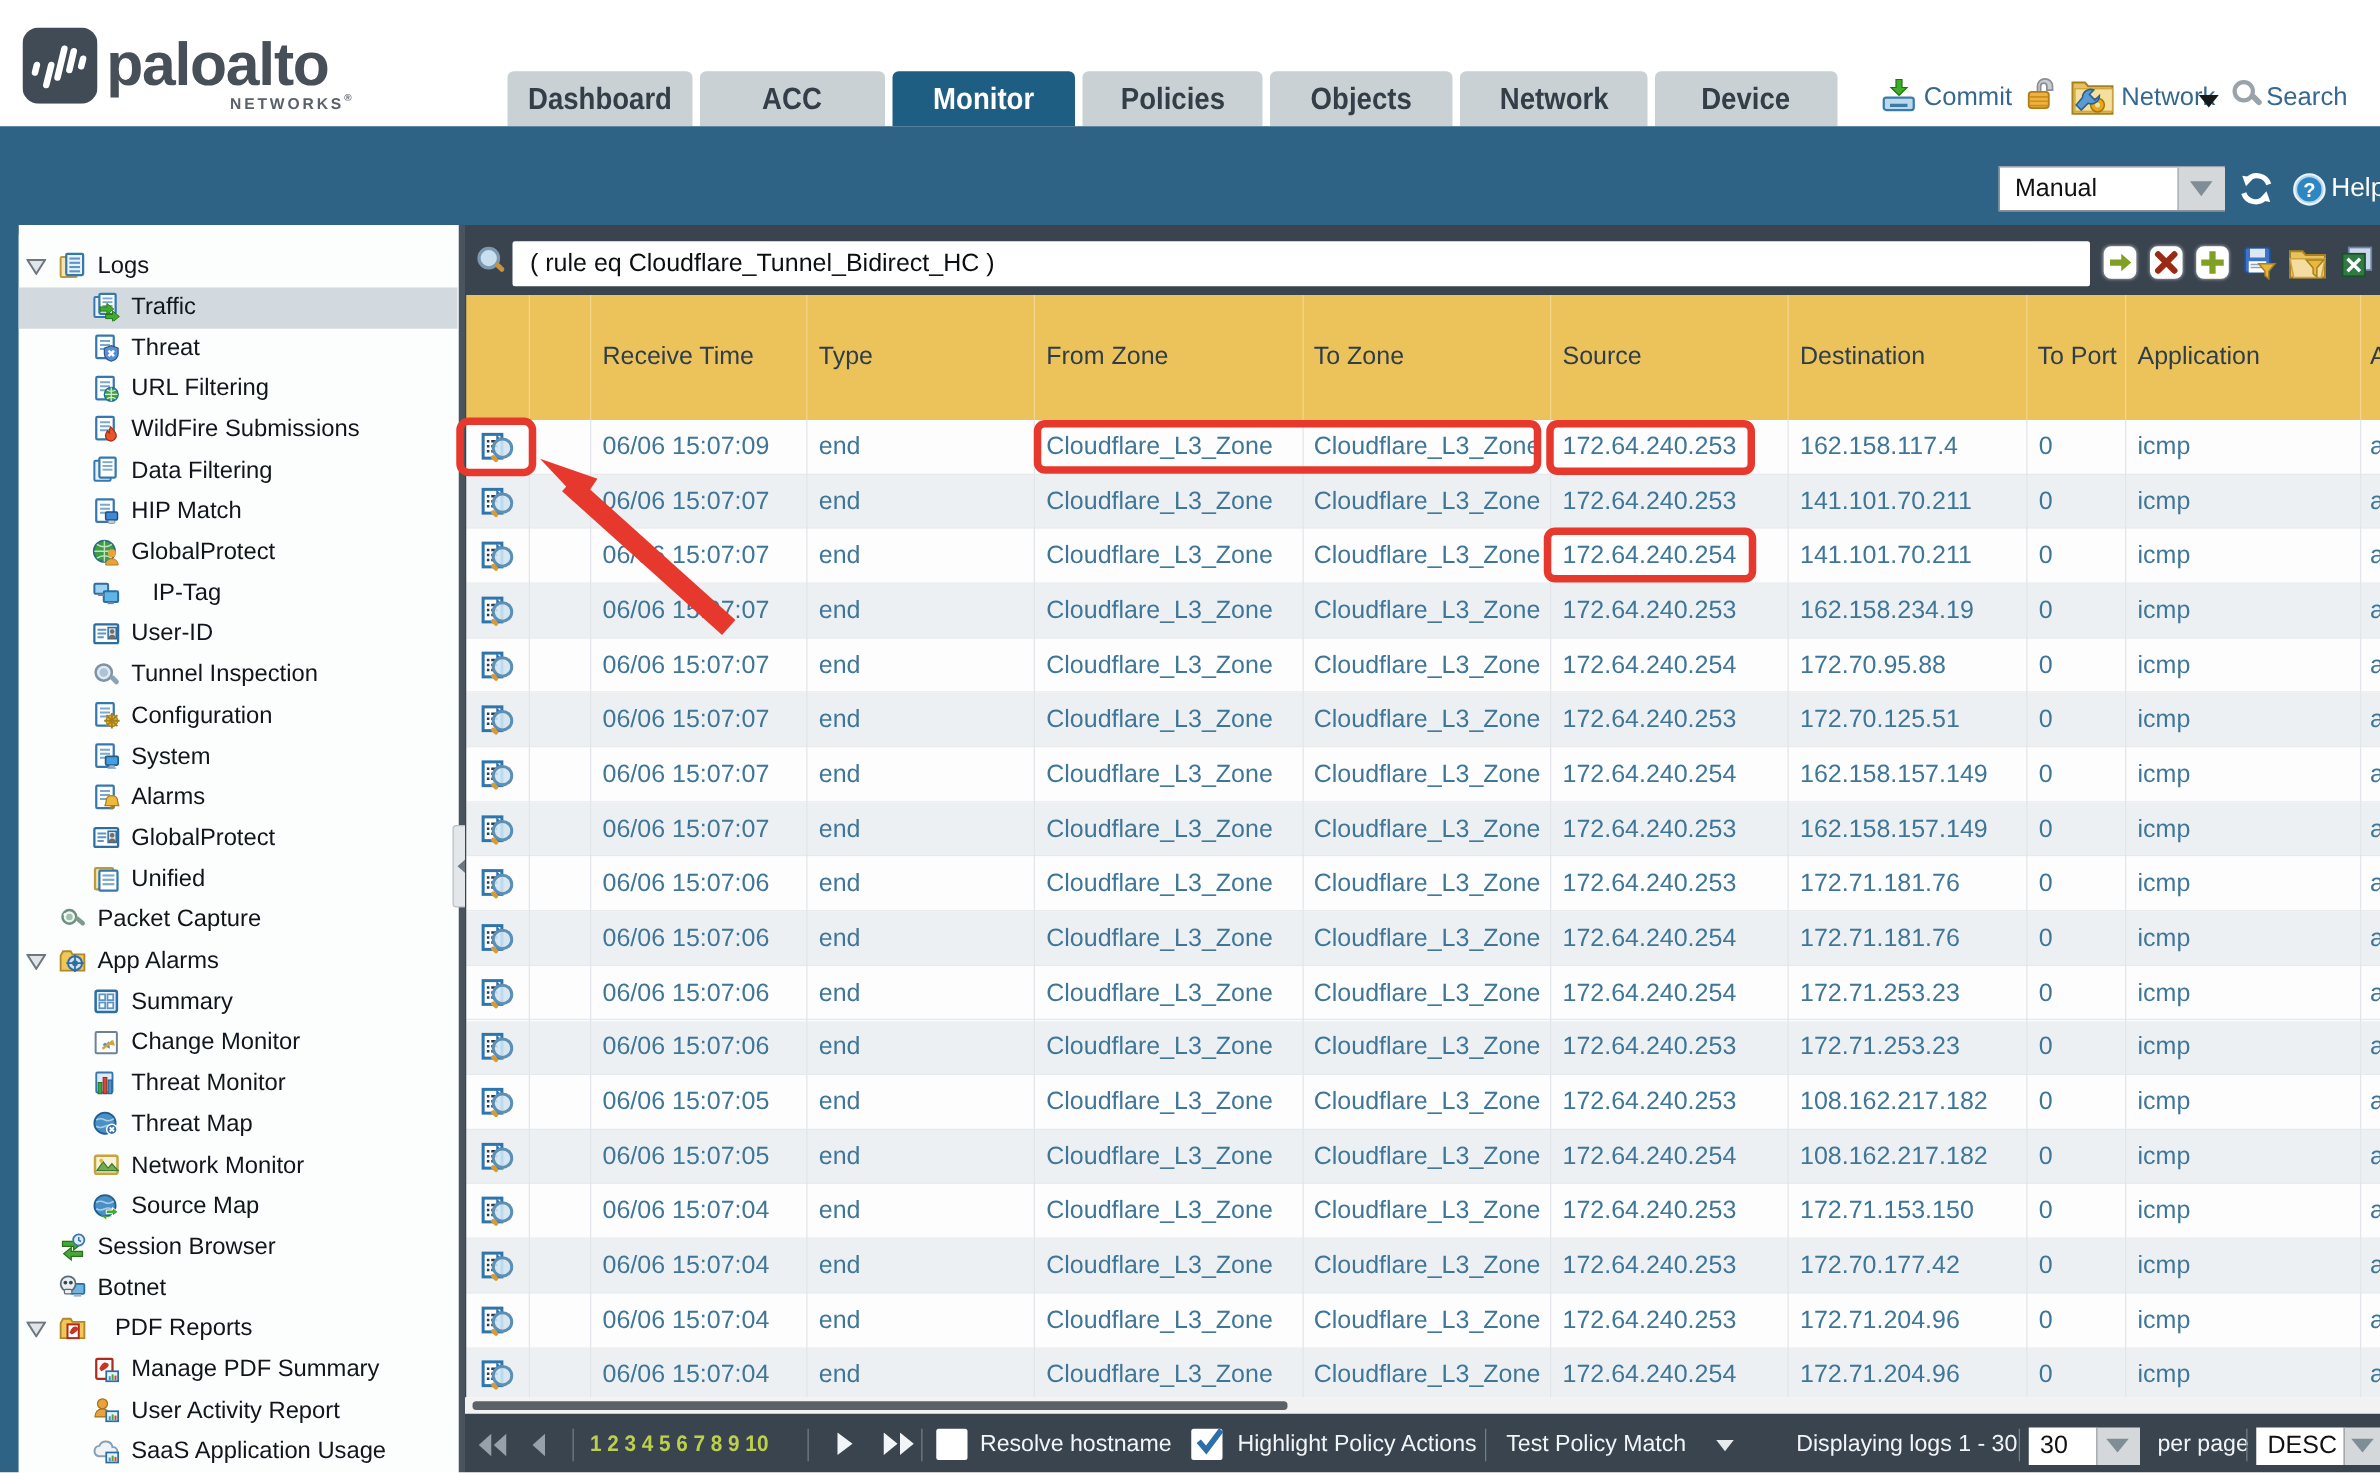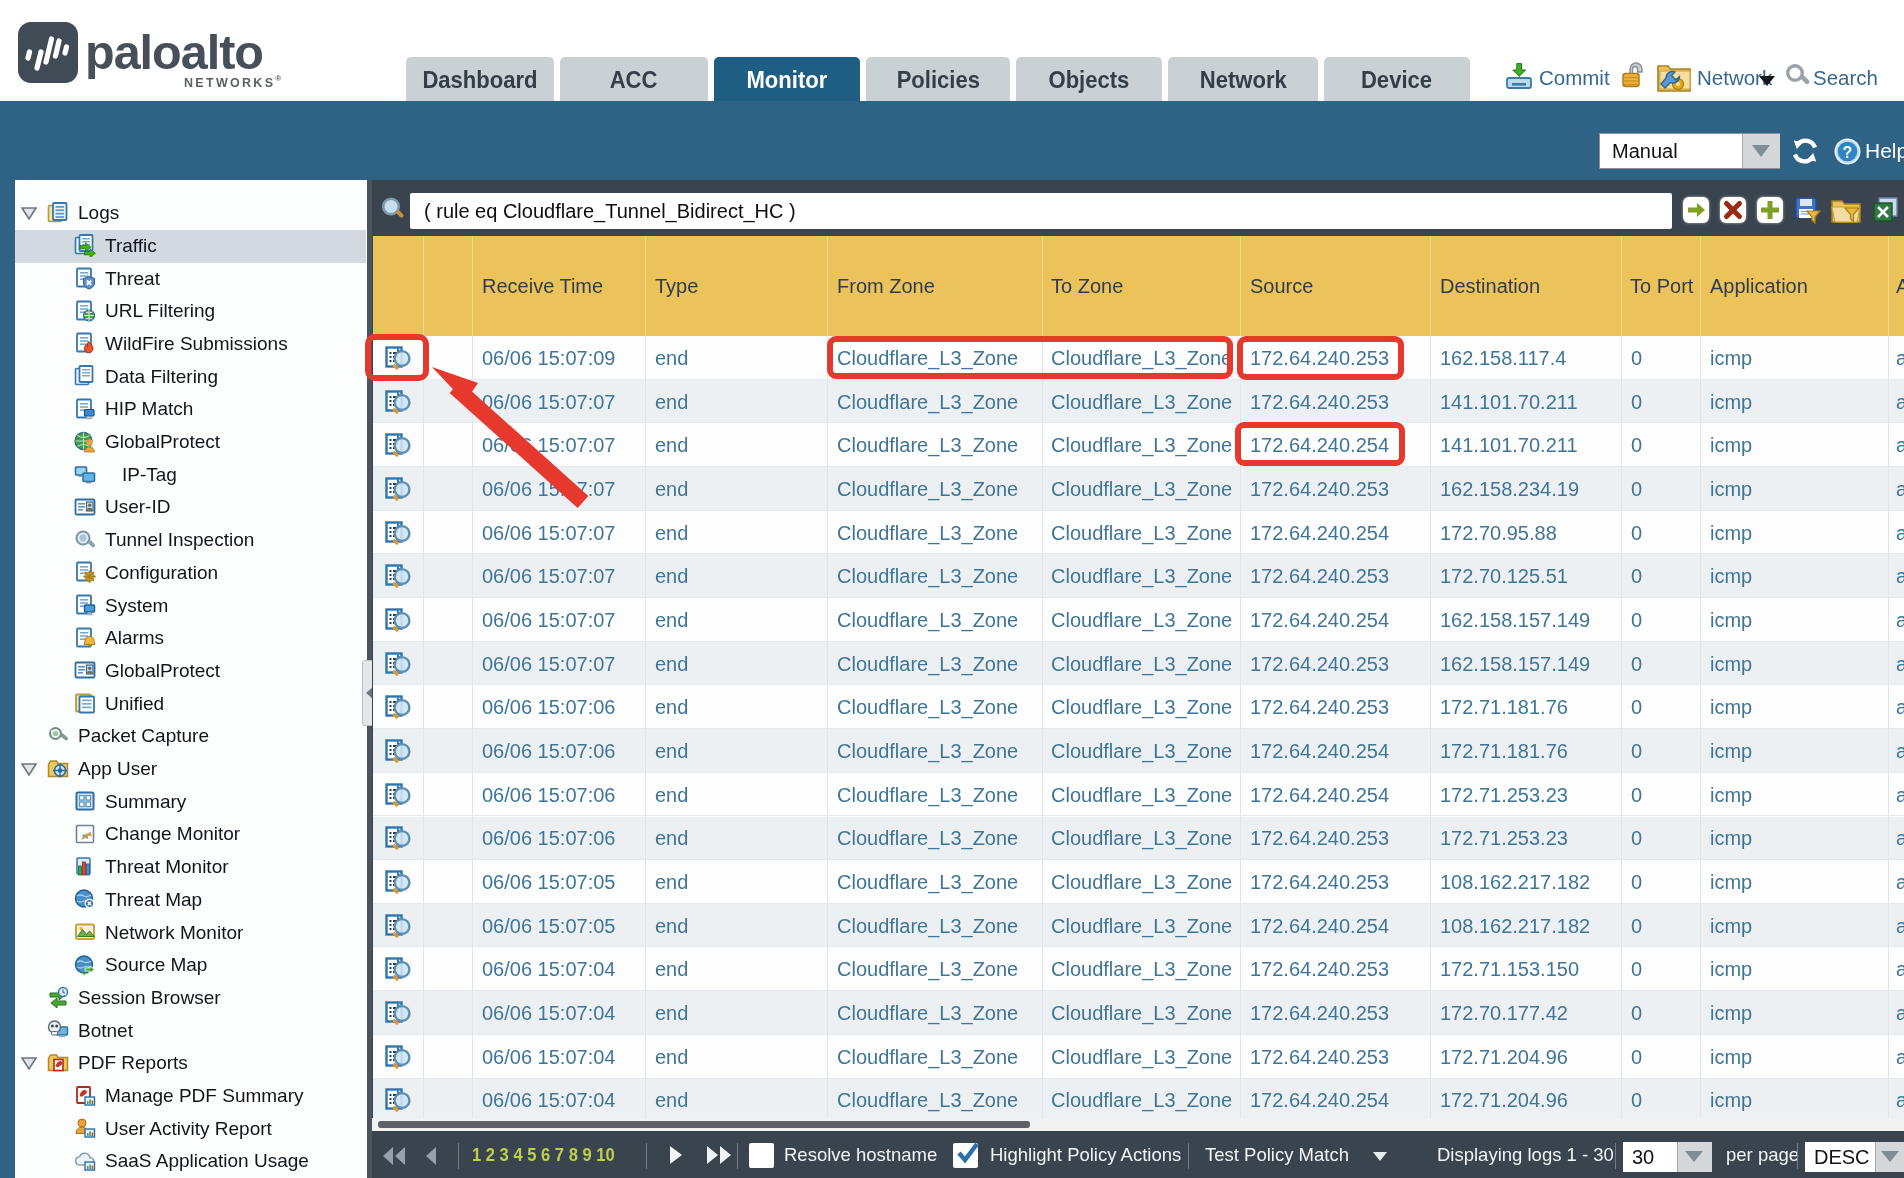--- a/index.html
+++ b/index.html
@@ -310,21 +310,21 @@
 <div class="treerow" style="top:752.5px">
     <svg class="abs" style="left:21px;top:10px" width="16" height="13" viewBox="0 0 16 13">
       <path d="M1 1 h14 l-7 11 Z" fill="#dfe5e9" stroke="#6c7780" stroke-width="1.6"></path>
     </svg>
     <span class="abs" style="left:46px;top:4px"><svg width="24" height="24" viewBox="0 0 24 24">
         <path d="M2.5 7.5 l2-3.5 h6 l1.5 2.5 h9.5 v13 h-19 Z" fill="#f0c75a" stroke="#b08a28" stroke-width="1.5"></path>
         <circle cx="14" cy="13.5" r="5.6" fill="#cfe2f2" stroke="#2d6da0" stroke-width="1.6"></circle>
         <circle cx="14" cy="13.5" r="2.3" fill="#2d6da0"></circle>
         <path d="M14 6.5 v14 M7 13.5 h14" stroke="#2d6da0" stroke-width="1.4"></path>
       </svg></span>
-    <span class="treetxt" style="left:78px">App User</span>
+    <span class="treetxt" style="left:78px">App Alarms</span>
   </div>
 <div class="treerow" style="top:785.2px">
     <span class="abs" style="left:73px;top:4px"><svg width="24" height="24" viewBox="0 0 24 24">
         <rect x="3.5" y="3.5" width="17" height="17" rx="1.5" fill="#eaf3fb" stroke="#2d6da0" stroke-width="2"></rect>
         <g fill="#fff" stroke="#5b96c4" stroke-width="1.4">
           <rect x="6.5" y="6.5" width="4.6" height="4.6"></rect>
           <rect x="13" y="6.5" width="4.6" height="4.6"></rect>
           <rect x="6.5" y="13" width="4.6" height="4.6"></rect>
           <rect x="13" y="13" width="4.6" height="4.6"></rect>
         </g>
@@ -399,21 +399,21 @@
   </div>
 <div class="treerow" style="top:1046.8px">
     <svg class="abs" style="left:21px;top:10px" width="16" height="13" viewBox="0 0 16 13">
       <path d="M1 1 h14 l-7 11 Z" fill="#dfe5e9" stroke="#6c7780" stroke-width="1.6"></path>
     </svg>
     <span class="abs" style="left:46px;top:4px"><svg width="24" height="24" viewBox="0 0 24 24">
         <path d="M2.5 7.5 l2-3.5 h6 l1.5 2.5 h9.5 v13 h-19 Z" fill="#f0c75a" stroke="#b08a28" stroke-width="1.5"></path>
         <rect x="8" y="8.5" width="9" height="11" fill="#fff" stroke="#b02a1e" stroke-width="1.6"></rect>
         <path d="M9.5 15 c1.5-3 3-6 6-4.5 s-1 4.5-4 6 Z" fill="#c93425"></path>
       </svg></span>
-    <span class="treetxt" style="left:78px">PDF Reports</span>
+    <span class="treetxt" style="left:92px">PDF Reports</span>
   </div>
 <div class="treerow" style="top:1079.5px">
     <span class="abs" style="left:73px;top:4px"><svg width="24" height="24" viewBox="0 0 24 24">
         <rect x="4" y="3" width="13" height="16" rx="1" fill="#fff" stroke="#b02a1e" stroke-width="1.8"></rect>
         <path d="M6.5 11 c1.5-3.5 3.5-6 6.5-4.5 s-1.5 5 -5 6.5 Z" fill="#c93425"></path>
         <rect x="12" y="13" width="9.5" height="8" fill="#eaf3fb" stroke="#2d6da0" stroke-width="1.4"></rect>
         <g>
           <rect x="14" y="17" width="1.6" height="3" fill="#4a90c4"></rect>
           <rect x="16.3" y="15.5" width="1.6" height="4.5" fill="#45a832"></rect>
           <rect x="18.6" y="16.5" width="1.6" height="3.5" fill="#d44a3a"></rect>

